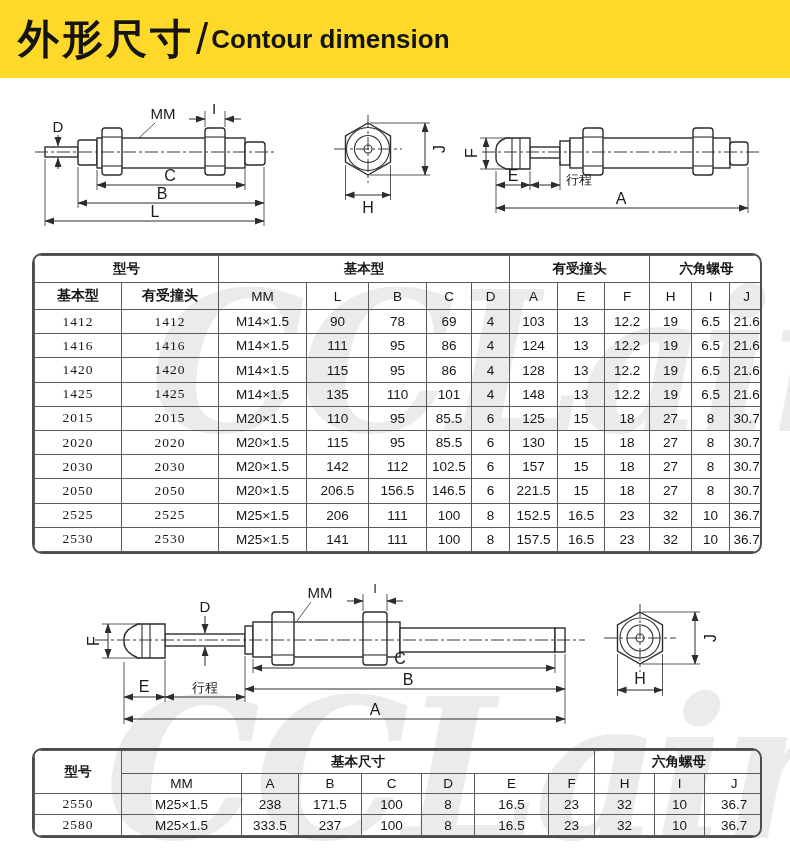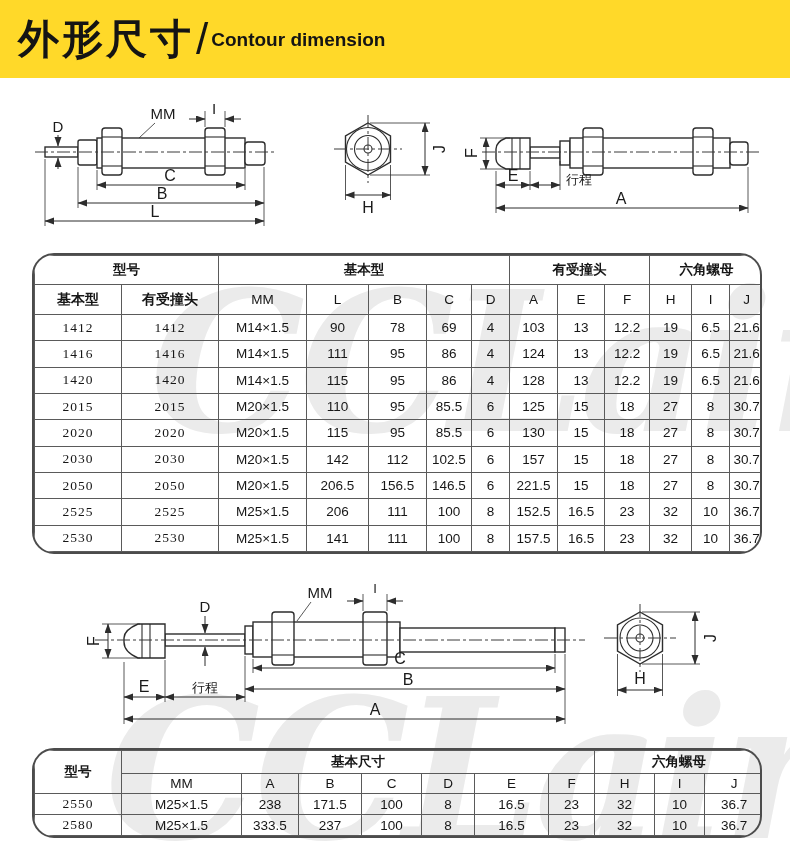--- a/index.html
+++ b/index.html
@@ -4,40 +4,40 @@
 <style>
   html,body{margin:0;padding:0;background:#fff;}
   .page{position:relative;width:790px;height:860px;background:#ffffff;overflow:hidden;
         font-family:"Liberation Sans",sans-serif;color:#141414;}
   
   .header{position:absolute;top:0;left:0;width:790px;height:78px;display:flex;align-items:center;
           box-sizing:border-box;padding-left:18px;z-index:2;}
   .header-inner{display:flex;align-items:center;}
   .title-cn{font-size:41px;font-weight:700;letter-spacing:3px;line-height:1;}
   .title-slash{font-size:44px;font-weight:400;line-height:1;margin:0 3px 0 2px;}
-  .title-en{font-size:19px;font-weight:700;line-height:1;}
+  .title-en{font-size:26px;font-weight:700;line-height:1;}
   
   .wm{position:absolute;z-index:0;font-family:"DejaVu Serif",serif;font-style:italic;font-weight:700;
       color:#ebebeb;white-space:nowrap;pointer-events:none;letter-spacing:-6px;}
   .wm1{left:150px;top:248px;font-size:195px;}
   .wm2{left:105px;top:655px;font-size:195px;}
   
   .diag{position:absolute;left:0;z-index:1;}
   .diag1{top:85px;}
   .diag2{top:578px;}
   .part{stroke:#2d2d2d;stroke-width:1.4;fill:#ffffff;}
   .pline{stroke:#2d2d2d;stroke-width:1.1;fill:none;}
   .cl{stroke:#3a3a3a;stroke-width:1;fill:none;stroke-dasharray:13 3 3 3;}
   .dim{stroke:#2d2d2d;stroke-width:1;fill:none;}
   .ext{stroke:#2d2d2d;stroke-width:0.8;fill:none;}
   .dlab{font-family:"Liberation Sans",sans-serif;font-size:15px;fill:#1a1a1a;}
   .dlab.small{font-size:13px;}
   .dlab.big{font-size:16px;}
   
-  .tblwrap{position:absolute;left:32px;z-index:1;border:2px solid #4c4c4c;border-radius:22px;
+  .tblwrap{position:absolute;left:32px;z-index:1;border:2px solid #4c4c4c;border-radius:10px;
            overflow:hidden;box-sizing:border-box;background:transparent;}
   .t1{top:253px;width:730px;height:301px;}
   .t2{top:748px;width:730px;height:90px;}
   table.dim-table{width:100%;height:100%;border-collapse:collapse;table-layout:fixed;background:transparent;}
   table.dim-table td{border:1px solid #5a5a5a;text-align:center;vertical-align:middle;padding:0;
                      font-size:13.5px;color:#161616;background:transparent;overflow:hidden;}
   td.grp{font-size:14.5px;font-weight:700;}
   td.col-head{font-size:14px;}
   td.col-head.cjk{font-size:14px;font-weight:700;}
   td.model-col{font-family:"Liberation Serif",serif;font-size:14px;letter-spacing:1px;}
@@ -239,20 +239,35 @@
             <td>86</td>
             <td>4</td>
             <td>128</td>
             <td>13</td>
             <td>12.2</td>
             <td>19</td>
             <td>6.5</td>
             <td>21.6</td>
           </tr>
           <tr>
+            <td class="model-col">1425</td>
+            <td class="model-col">1425</td>
+            <td>M14×1.5</td>
+            <td>135</td>
+            <td>110</td>
+            <td>101</td>
+            <td>4</td>
+            <td>148</td>
+            <td>13</td>
+            <td>12.2</td>
+            <td>19</td>
+            <td>6.5</td>
+            <td>21.6</td>
+          </tr>
+          <tr>
             <td class="model-col">2015</td>
             <td class="model-col">2015</td>
             <td>M20×1.5</td>
             <td>110</td>
             <td>95</td>
             <td>85.5</td>
             <td>6</td>
             <td>125</td>
             <td>15</td>
             <td>18</td>

